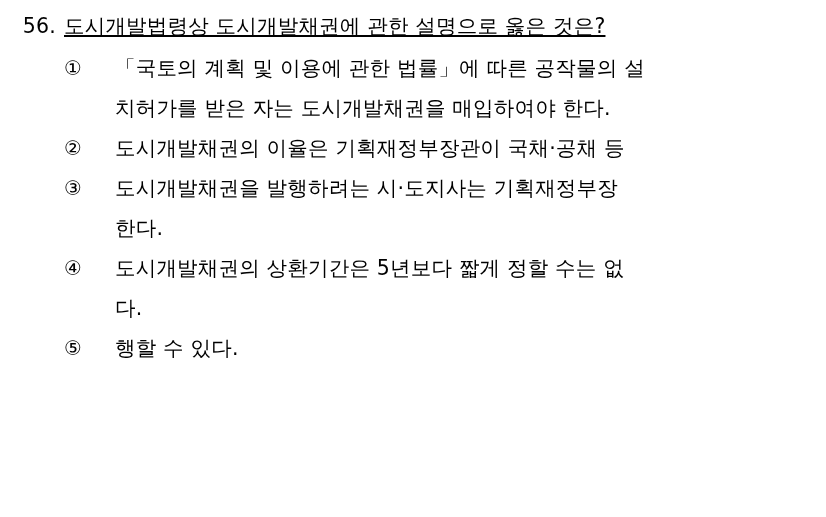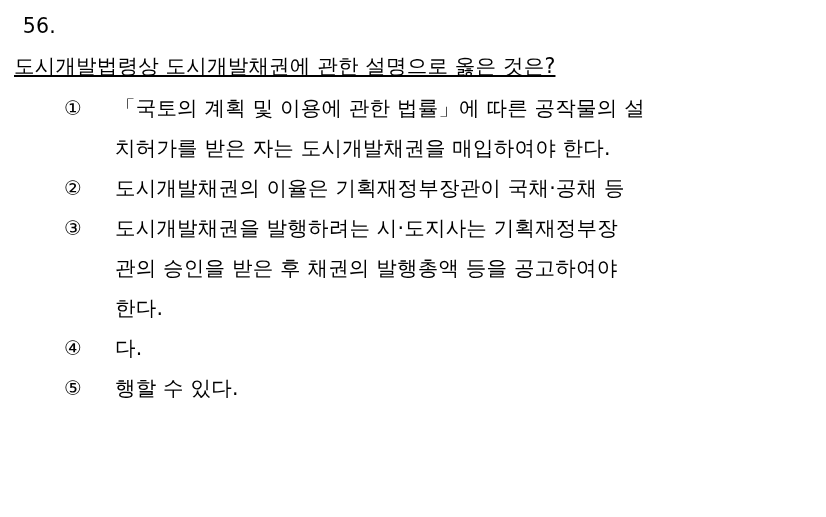--- a/index.html
+++ b/index.html
@@ -20,21 +20,20 @@
     height: 517px;
     box-sizing: border-box;
     padding: 6px 18px 0 14px;
   }
   .question {
     display: flex;
     align-items: flex-start;
     font-size: 20.5px;
     line-height: 40px;
     letter-spacing: 0.2px;
-    flex-direction: column;
   }
   .q-number {
     flex: 0 0 auto;
     width: 42px;
     text-align: right;
     padding-right: 8px;
     white-space: nowrap;
   }
   .q-text {
     flex: 1 1 auto;
@@ -96,28 +95,28 @@
       <span class="c-marker">②</span>
       <span class="c-body">
         <span class="c-line justify">도시개발채권의 이율은 기획재정부장관이 국채·공채 등</span>
       </span>
     </div>
 
     <div class="choice">
       <span class="c-marker">③</span>
       <span class="c-body">
         <span class="c-line justify">도시개발채권을 발행하려는 시·도지사는 기획재정부장</span>
-        <span class="c-line justify">관의 승인을 받은 후 채권의 발행총액 등을 공고하여야</span>
         <span class="c-line">한다.</span>
       </span>
     </div>
 
     <div class="choice">
       <span class="c-marker">④</span>
       <span class="c-body">
+        <span class="c-line justify">도시개발채권의 상환기간은 5년보다 짧게 정할 수는 없</span>
         <span class="c-line">다.</span>
       </span>
     </div>
 
     <div class="choice">
       <span class="c-marker">⑤</span>
       <span class="c-body">
         <span class="c-line">행할 수 있다.</span>
       </span>
     </div>

